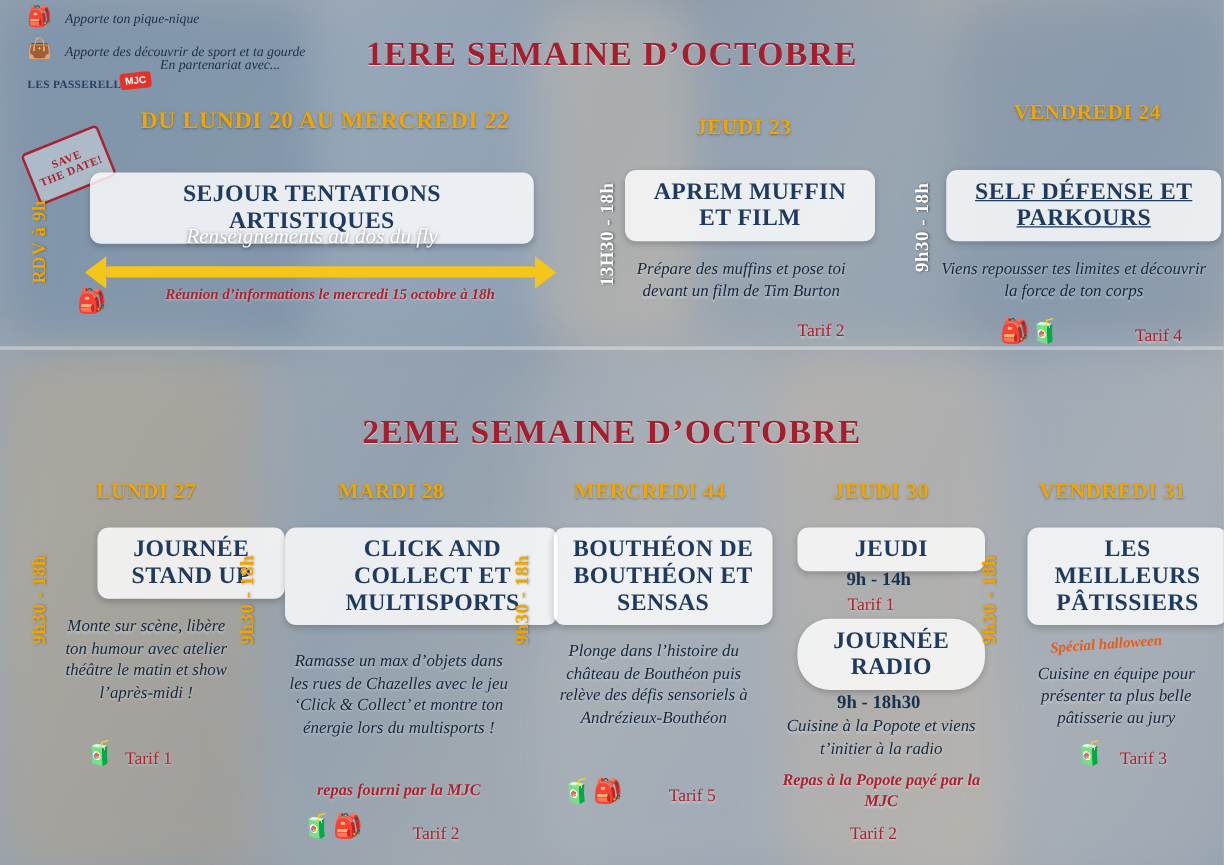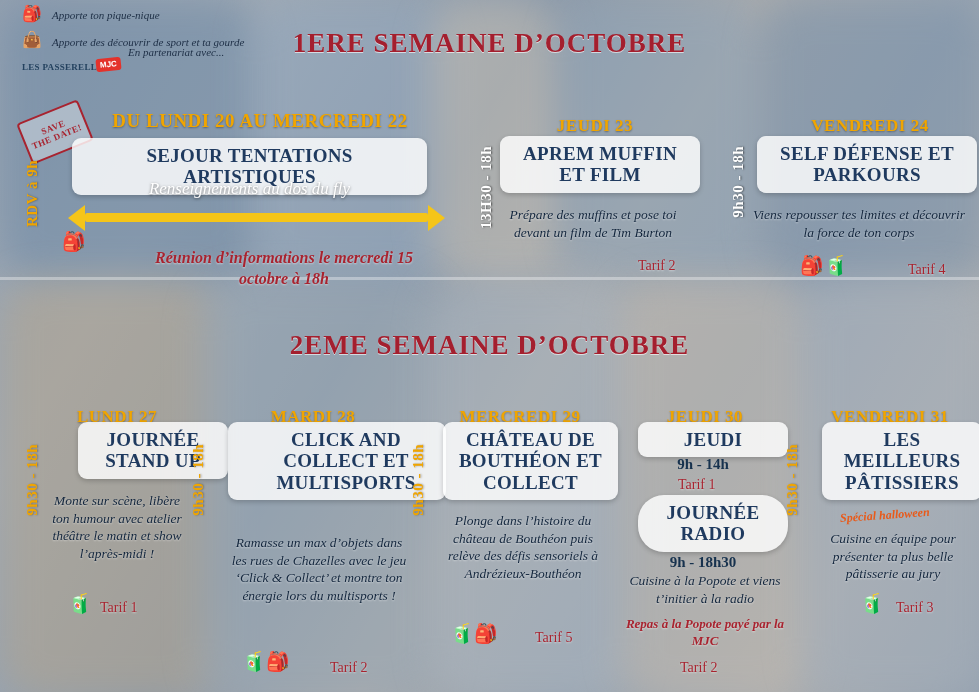--- a/index.html
+++ b/index.html
@@ -29,21 +29,20 @@
     color:#a41f2e;font-size:27px;text-transform:uppercase;
     text-shadow:0 1px 0 rgba(255,255,255,.6);
   }
   #banner1{top:28px;}
   #banner2{top:330px;}
 
   .daytitle{
     position:absolute;color:#f0a500;font-family:"Liberation Serif", serif;
     font-weight:bold;font-size:17px;letter-spacing:.5px;text-align:center;
     text-shadow:0 1px 2px rgba(0,0,0,.35);
-    margin-top:24px;
   }
   .vert{
     position:absolute;color:#f0a500;font-family:"Liberation Serif", serif;
     font-weight:bold;font-size:15px;letter-spacing:.5px;
     writing-mode:vertical-rl;transform:rotate(180deg);
     text-shadow:0 1px 2px rgba(0,0,0,.35);
   }
   .card{
     position:absolute;background:rgba(255,255,255,.82);
     border-radius:9px;padding:7px 10px;text-align:center;
@@ -136,34 +135,34 @@
   <div class="daytitle" style="left:70px;top:86px;width:380px;font-size:19px;">DU LUNDI 20 AU MERCREDI 22</div>
   <div class="card" style="left:72px;top:138px;width:335px;">
     <span>SEJOUR TENTATIONS ARTISTIQUES</span>
   </div>
   <div class="sub" style="left:72px;top:178px;width:355px;font-size:17px;color:#fff;text-shadow:0 1px 3px rgba(0,0,0,.55);">Renseignements au dos du fly</div>
 
   <div class="arrow-head left" style="left:68px;top:205px;"></div>
   <div class="arrow-line" style="left:85px;top:213px;width:343px;"></div>
   <div class="arrow-head right" style="left:428px;top:205px;"></div>
 
-  <div class="sub red" style="left:144px;top:228px;width:280px;font-size:16px;margin-top:20px;">Réunion d’informations le mercredi 15 octobre à 18h</div>
+  <div class="sub red" style="left:124px;top:228px;width:280px;font-size:12px;">Réunion d’informations le mercredi 15 octobre à 18h</div>
   <div class="icoset" style="left:62px;top:232px;">🎒</div>
 
   <div class="daytitle" style="left:505px;top:92px;width:180px;">JEUDI 23</div>
   <div class="vert" style="left:478px;top:146px;color:#fff;text-shadow:0 1px 2px rgba(0,0,0,.6);">13H30 - 18h</div>
   <div class="card" style="left:500px;top:136px;width:180px;">
     <span>APREM MUFFIN ET FILM</span>
   </div>
   <div class="sub" style="left:498px;top:206px;width:190px;">Prépare des muffins et pose toi devant un film de Tim Burton</div>
   <div class="tarif" style="left:638px;top:258px;">Tarif 2</div>
 
-  <div class="daytitle" style="left:770px;top:92px;width:200px;">VENDREDI 24</div>
+  <div class="daytitle" style="left:770px;top:80px;width:200px;">VENDREDI 24</div>
   <div class="vert" style="left:730px;top:146px;color:#fff;text-shadow:0 1px 2px rgba(0,0,0,.6);">9h30 - 18h</div>
-  <div class="card" style="left:757px;top:136px;width:200px;">
+  <div class="card" style="left:757px;top:136px;width:200px;text-decoration:underline;">
     <span>SELF DÉFENSE ET PARKOURS</span>
   </div>
   <div class="sub" style="left:753px;top:206px;width:212px;">Viens repousser tes limites et découvrir la force de ton corps</div>
   <div class="icoset" style="left:800px;top:256px;">🎒🧃</div>
   <div class="tarif" style="left:908px;top:262px;">Tarif 4</div>
 
   <div class="banner" id="banner2">
     <span class="txt">2EME SEMAINE D’OCTOBRE</span>
   </div>
 
@@ -174,28 +173,29 @@
   </div>
   <div class="sub" style="left:46px;top:492px;width:142px;">Monte sur scène, libère ton humour avec atelier théâtre le matin et show l’après-midi !</div>
   <div class="icoset" style="left:68px;top:594px;">🧃</div>
   <div class="tarif" style="left:100px;top:600px;">Tarif 1</div>
 
   <div class="daytitle" style="left:248px;top:383px;width:130px;">MARDI 28</div>
   <div class="vert" style="left:190px;top:444px;">9h30 - 18h</div>
   <div class="card" style="left:228px;top:422px;width:180px;padding-left:28px;">
     <span>CLICK AND COLLECT ET MULTISPORTS</span>
   </div>
-  <div class="sub" style="left:228px;top:534px;width:182px;">Ramasse un max d’objets dans les rues de Chazelles avec le jeu ‘Click &amp; Collect’ et montre ton énergie lors du multisports !</div>
+  <div class="sub" style="left:228px;top:520px;width:182px;">Ramasse un max d’objets dans les rues de Chazelles avec le jeu ‘Click &amp; Collect’ et montre ton énergie lors du multisports !</div>
+  <div class="sub red" style="left:228px;top:624px;width:182px;font-size:13px;">repas fourni par la MJC</div>
   <div class="icoset" style="left:242px;top:652px;">🧃🎒</div>
   <div class="tarif" style="left:330px;top:660px;">Tarif 2</div>
 
-  <div class="daytitle" style="left:440px;top:383px;width:160px;">MERCREDI 29</div>
+  <div class="daytitle" style="left:440px;top:383px;width:160px;">MERCREDI 44</div>
   <div class="vert" style="left:410px;top:444px;">9h30 - 18h</div>
   <div class="card" style="left:443px;top:422px;width:155px;">
-    <span>CHÂTEAU DE BOUTHÉON ET COLLECT</span>
+    <span>BOUTHÉON DE BOUTHÉON ET SENSAS</span>
   </div>
   <div class="sub" style="left:443px;top:512px;width:160px;">Plonge dans l’histoire du château de Bouthéon puis relève des défis sensoriels à Andrézieux-Bouthéon</div>
   <div class="icoset" style="left:450px;top:624px;">🧃🎒</div>
   <div class="tarif" style="left:535px;top:630px;">Tarif 5</div>
 
   <div class="daytitle" style="left:640px;top:383px;width:130px;">JEUDI 30</div>
   <div class="card" style="left:638px;top:422px;width:130px;">
     <span>JEUDI</span>
   </div>
   <div class="hours" style="left:638px;top:456px;width:130px;">9h - 14h</div>

